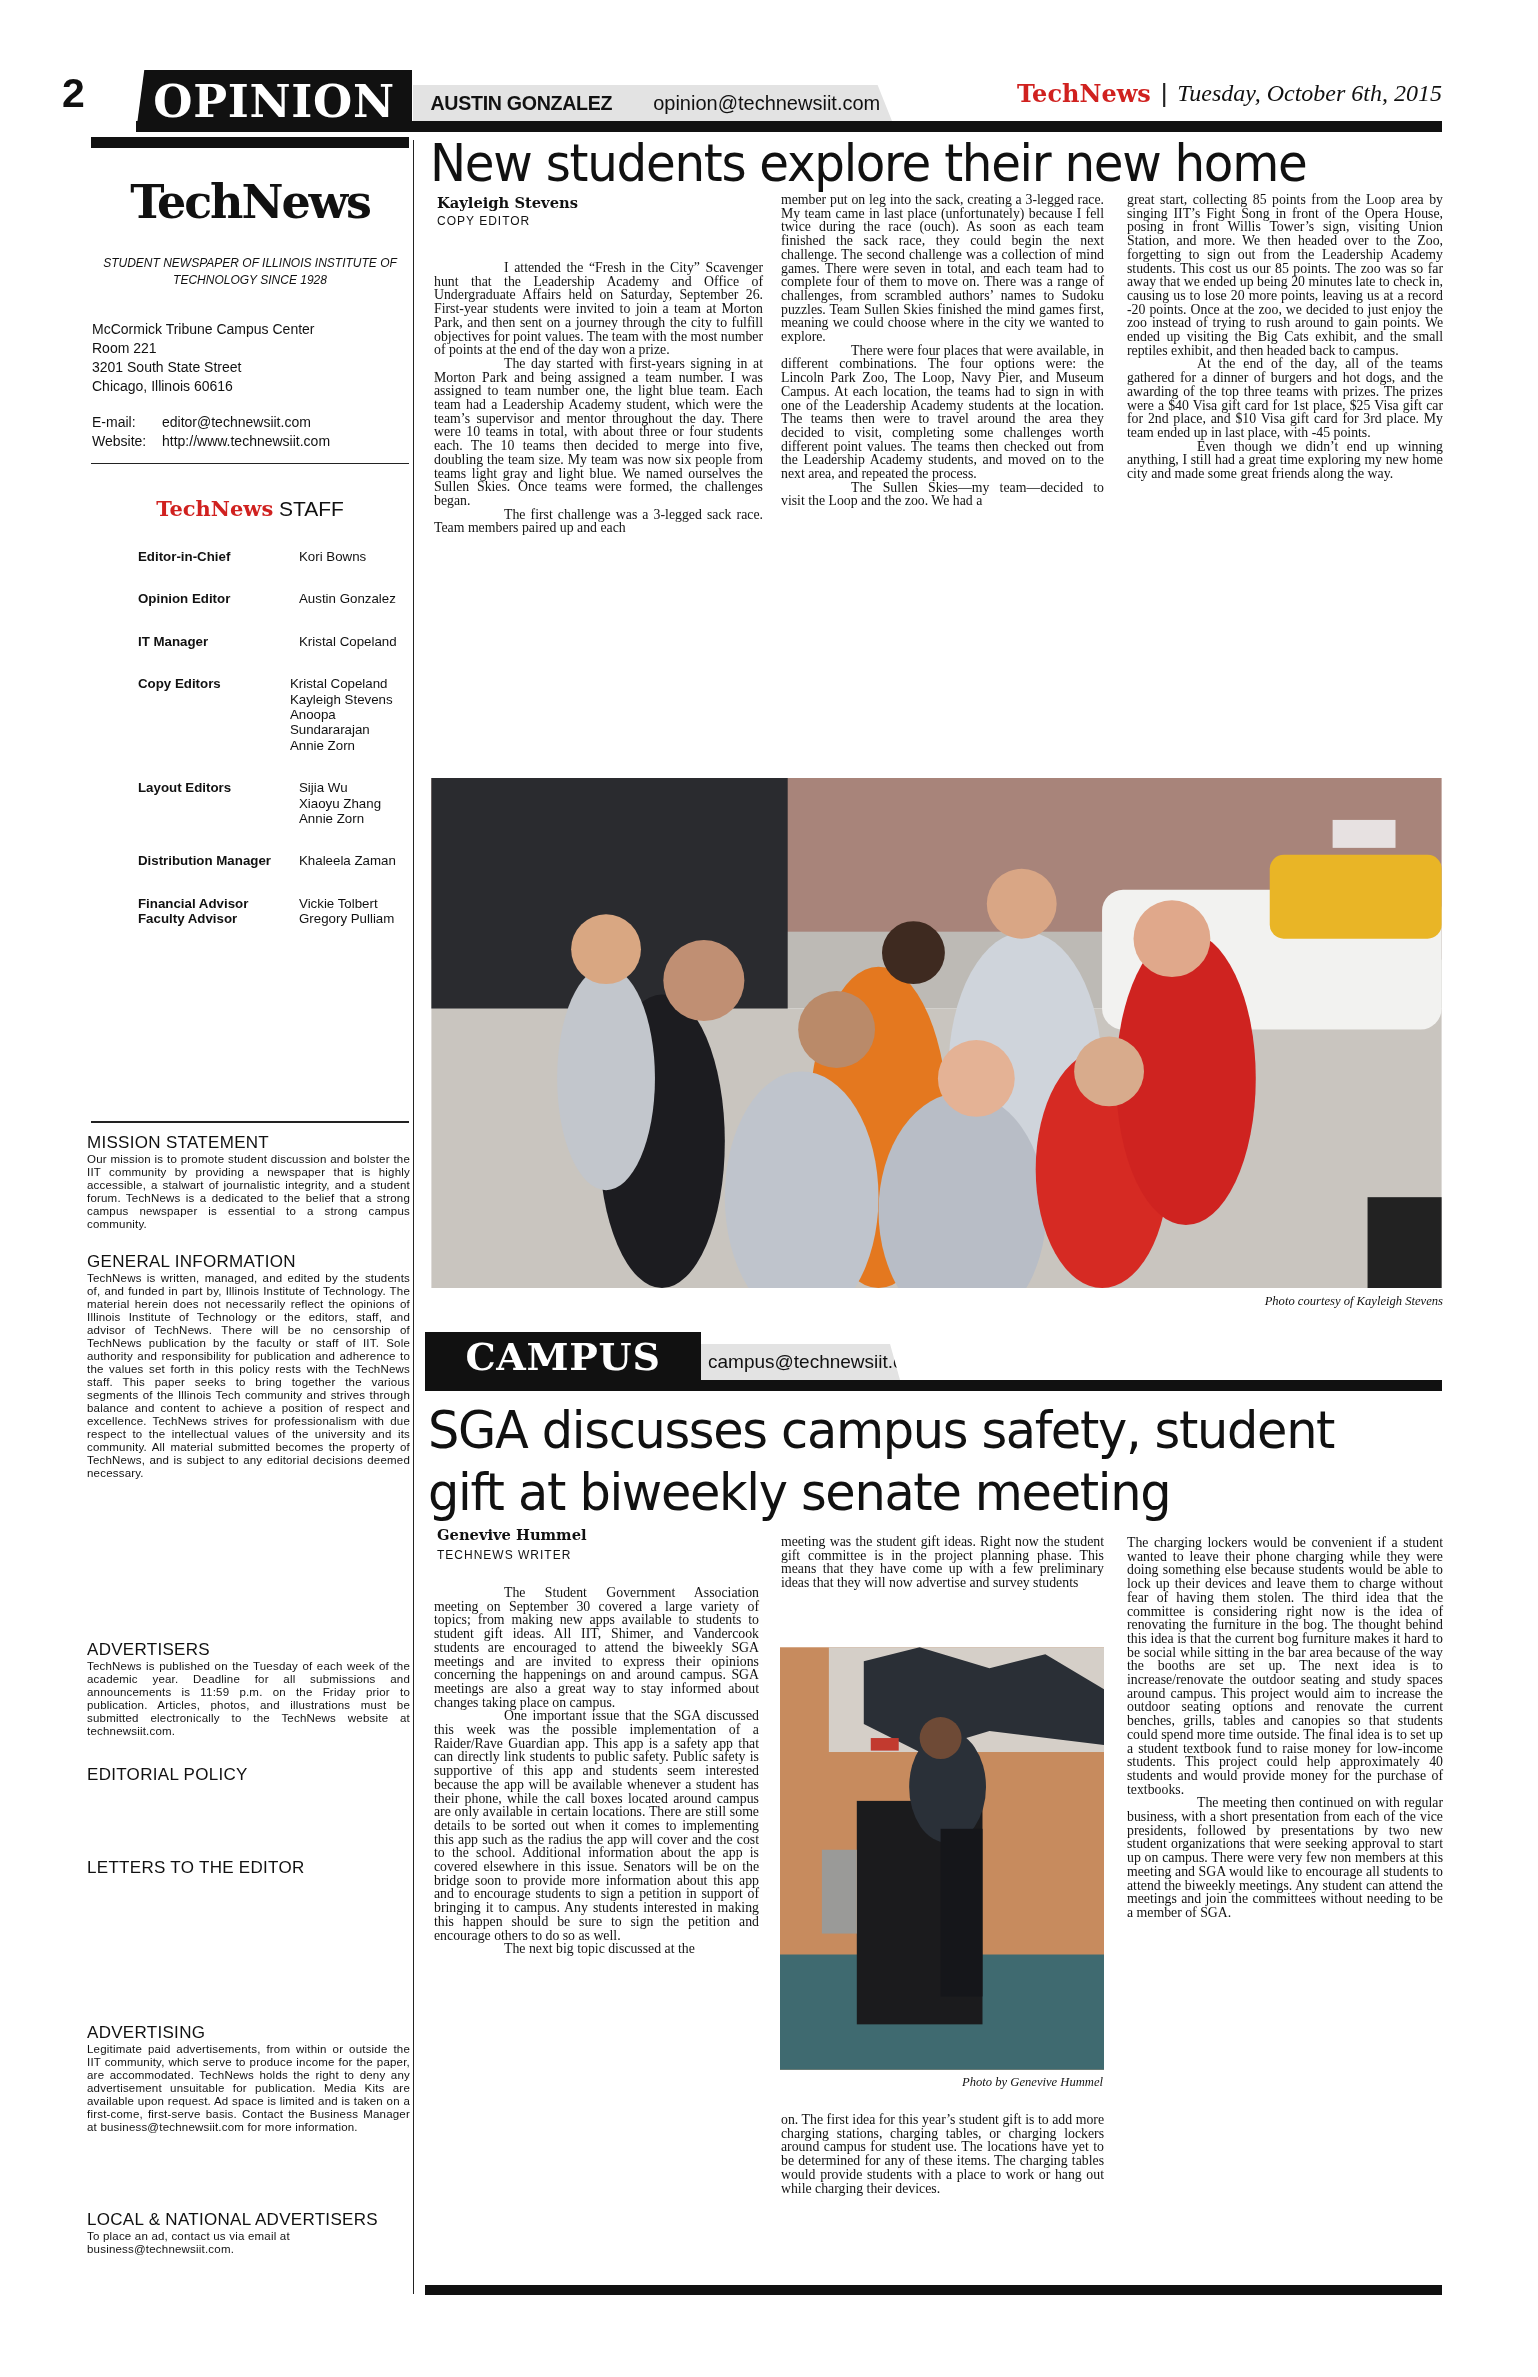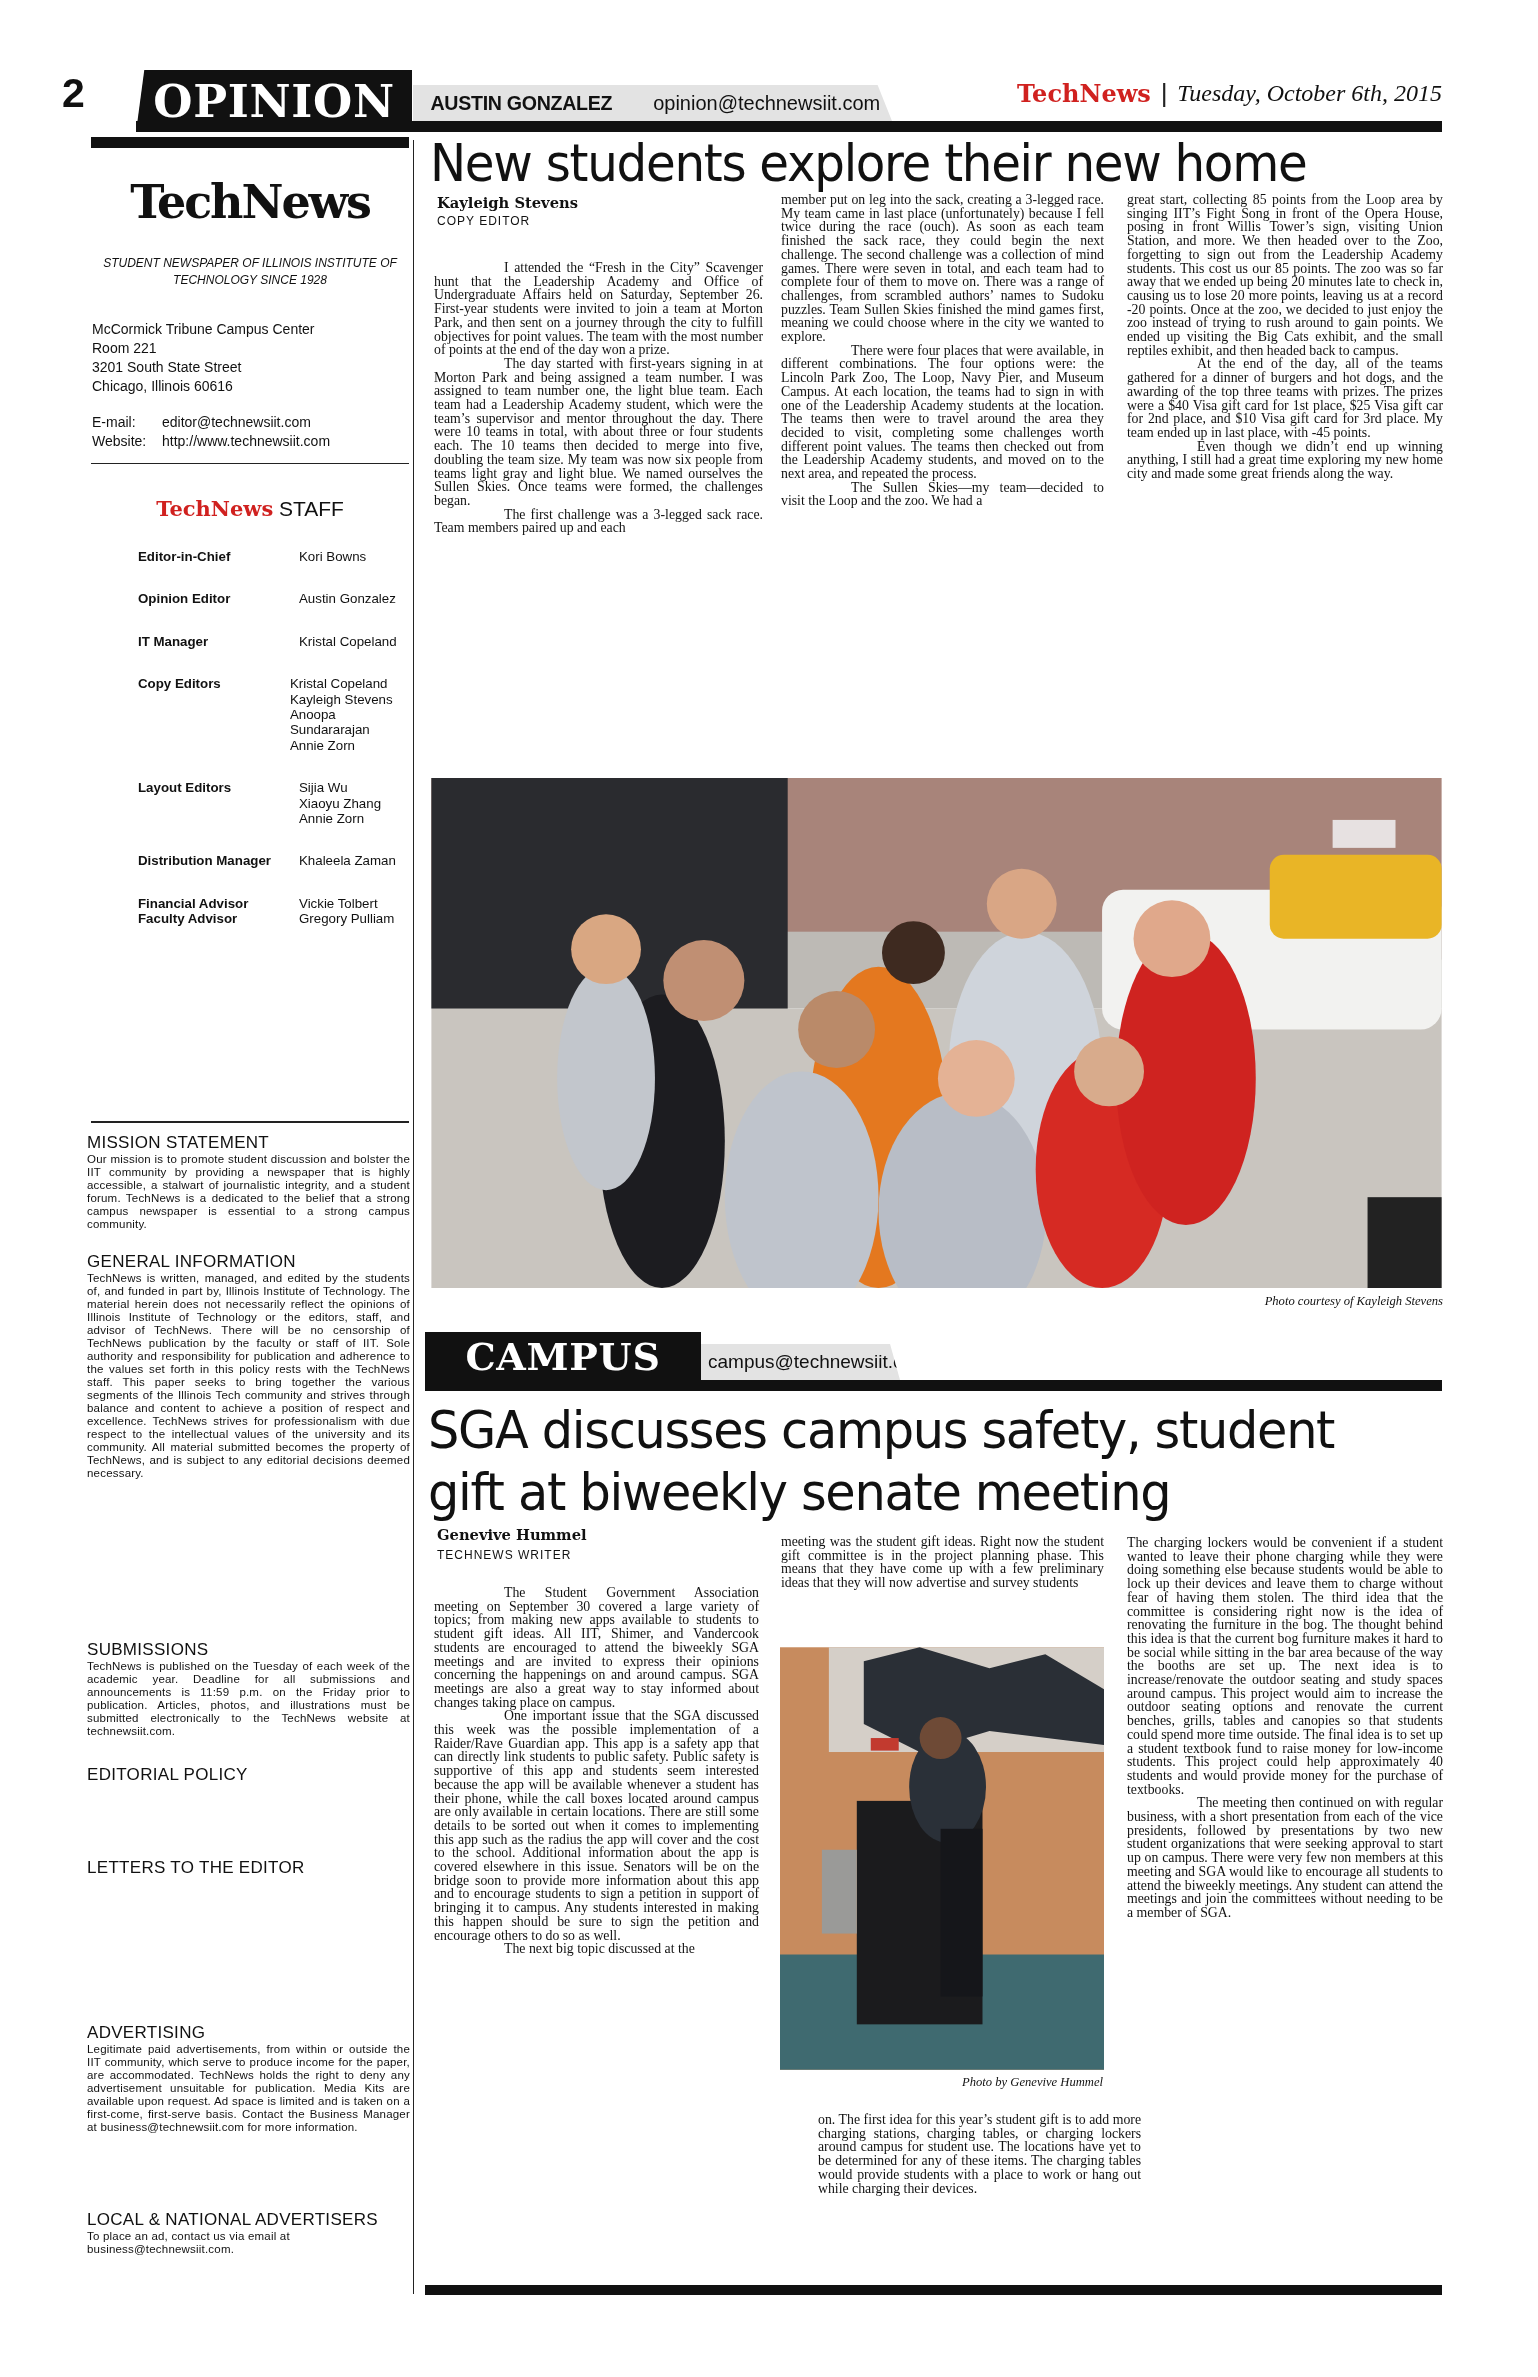--- a/index.html
+++ b/index.html
@@ -164,21 +164,21 @@
 
 <div class="abs infobox" style="top:1133px;">
   <h3>MISSION STATEMENT</h3>
   <p>Our mission is to promote student discussion and bolster the IIT community by providing a newspaper that is highly accessible, a stalwart of journalistic integrity, and a student forum. TechNews is a dedicated to the belief that a strong campus newspaper is essential to a strong campus community.</p>
 </div>
 <div class="abs infobox" style="top:1252px;">
   <h3>GENERAL INFORMATION</h3>
   <p>TechNews is written, managed, and edited by the students of, and funded in part by, Illinois Institute of Technology. The material herein does not necessarily reflect the opinions of Illinois Institute of Technology or the editors, staff, and advisor of TechNews. There will be no censorship of TechNews publication by the faculty or staff of IIT. Sole authority and responsibility for publication and adherence to the values set forth in this policy rests with the TechNews staff. This paper seeks to bring together the various segments of the Illinois Tech community and strives through balance and content to achieve a position of respect and excellence. TechNews strives for professionalism with due respect to the intellectual values of the university and its community. All material submitted becomes the property of TechNews, and is subject to any editorial decisions deemed necessary.</p>
 </div>
 <div class="abs infobox" style="top:1640px;">
-  <h3>SUBMISSIONS</h3>
+  <h3>ADVERTISERS</h3>
   <p>TechNews is published on the Tuesday of each week of the academic year. Deadline for all submissions and announcements is 11:59 p.m. on the Friday prior to publication. Articles, photos, and illustrations must be submitted electronically to the TechNews website at technewsiit.com.</p>
 </div>
 <div class="abs infobox" style="top:1765px;">
   <h3>EDITORIAL POLICY</h3>
 </div>
 <div class="abs infobox" style="top:1858px;">
   <h3>LETTERS TO THE EDITOR</h3>
 </div>
 <div class="abs infobox" style="top:2023px;">
   <h3>ADVERTISING</h3>
@@ -270,21 +270,21 @@
     <rect x="130" y="130" width="40" height="18" fill="#c23a2f"></rect>
     <rect x="0" y="440" width="464" height="165" fill="#3f6a70"></rect>
     <rect x="110" y="220" width="180" height="320" fill="#1b1b1d"></rect>
     <ellipse cx="240" cy="200" rx="55" ry="80" fill="#2a3038"></ellipse>
     <circle cx="230" cy="130" r="30" fill="#6e4a36"></circle>
     <rect x="230" y="260" width="60" height="240" fill="#15161a"></rect>
     <rect x="60" y="290" width="50" height="120" fill="#9a9a98"></rect>
   </svg>
 </div>
 <div class="abs caption" style="left:780px;top:2075px;width:323px;">Photo by Genevive Hummel</div>
-<div class="abs col" style="left:781px;top:2113px;width:323px;margin-left:37px;">
+<div class="abs col" style="left:781px;top:2113px;width:323px;">
   <p>on. The first idea for this year’s student gift is to add more charging stations, charging tables, or charging lockers around campus for student use. The locations have yet to be determined for any of these items. The charging tables would provide students with a place to work or hang out while charging their devices.</p>
 </div>
 
 <div class="abs col" style="left:1127px;top:1536px;width:316px;">
   <p>The charging lockers would be convenient if a student wanted to leave their phone charging while they were doing something else because students would be able to lock up their devices and leave them to charge without fear of having them stolen. The third idea that the committee is considering right now is the idea of renovating the furniture in the bog. The thought behind this idea is that the current bog furniture makes it hard to be social while sitting in the bar area because of the way the booths are set up. The next idea is to increase/renovate the outdoor seating and study spaces around campus. This project would aim to increase the outdoor seating options and renovate the current benches, grills, tables and canopies so that students could spend more time outside. The final idea is to set up a student textbook fund to raise money for low-income students. This project could help approximately 40 students and would provide money for the purchase of textbooks.</p>
   <p class="ind">The meeting then continued on with regular business, with a short presentation from each of the vice presidents, followed by presentations by two new student organizations that were seeking approval to start up on campus. There were very few non members at this meeting and SGA would like to encourage all students to attend the biweekly meetings. Any student can attend the meetings and join the committees without needing to be a member of SGA.</p>
 </div>
 
 <div class="abs bottom-rule"></div>
 

